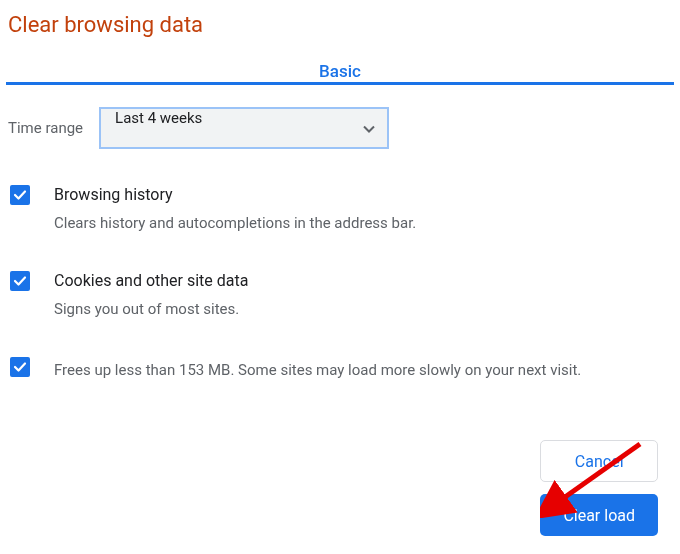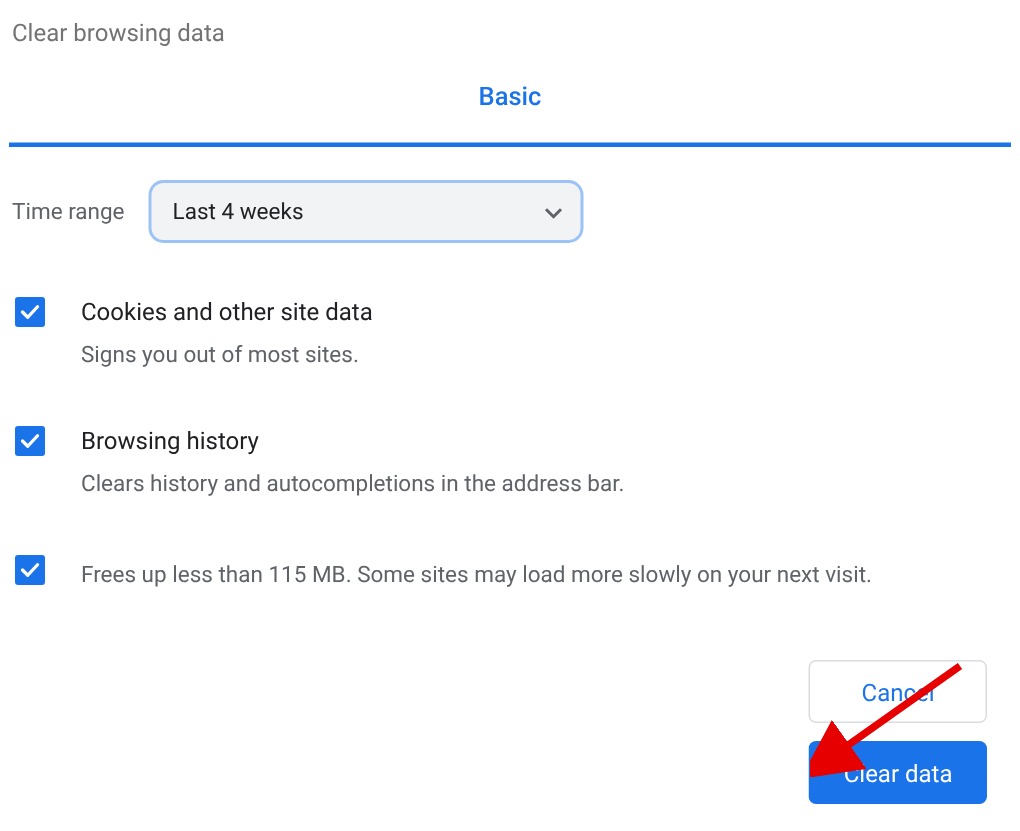--- a/index.html
+++ b/index.html
@@ -9,32 +9,32 @@
     height: 554px;
     background: #fff;
     color: #202124;
     position: relative;
     overflow: hidden;
   }
   .dialog {
     padding: 8px 6px 0 6px;
   }
   .title {
-    font-size: 16px;
-    color: #737373;
+    font-size: 22px;
+    color: #c2410c;
     padding: 4px 2px 14px 2px;
   }
   .tabs {
     display: flex;
     border-bottom: 1px solid #dadce0;
   }
   .tab {
     flex: 1;
     text-align: center;
-    padding: 10px 0 20px 0;
+    padding: 10px 0 1px 0;
     font-size: 17px;
     cursor: pointer;
     color: #5f6368;
   }
   .tab.active {
     color: #1a73e8;
     border-bottom: 3px solid #1a73e8;
     margin-bottom: -1px;
     font-weight: 500;
   }
@@ -49,27 +49,26 @@
     padding: 0 16px 0 2px;
   }
   .select-wrap {
     position: relative;
     width: 290px;
   }
   .select-box {
     width: 100%;
     height: 42px;
     border: 2px solid #9bc3f7;
-    border-radius: 10px;
+    border-radius: 0;
     background: #f1f3f4;
     padding: 0 34px 0 14px;
     font-size: 15px;
     color: #202124;
     display: flex;
-    align-items: center;
     cursor: pointer;
   }
   .chevron {
     position: absolute;
     right: 14px;
     top: 50%;
     transform: translateY(-50%);
     pointer-events: none;
   }
   .options {
@@ -173,58 +172,58 @@
 
   <div class="options">
 
     <div class="option">
       <div class="checkbox">
         <svg width="14" height="14" viewBox="0 0 14 14">
             <path d="M2 7 L5.5 10.5 L12 3.5" stroke="#fff" stroke-width="2.2" fill="none" stroke-linecap="round" stroke-linejoin="round"></path>
           </svg>
       </div>
       <div class="option-text">
-        <div class="opt-label">Cookies and other site data</div>
-        <div class="opt-desc">Signs you out of most sites.</div>
+        <div class="opt-label">Browsing history</div>
+        <div class="opt-desc">Clears history and autocompletions in the address bar.</div>
       </div>
     </div>
 
     <div class="option">
       <div class="checkbox">
         <svg width="14" height="14" viewBox="0 0 14 14">
             <path d="M2 7 L5.5 10.5 L12 3.5" stroke="#fff" stroke-width="2.2" fill="none" stroke-linecap="round" stroke-linejoin="round"></path>
           </svg>
       </div>
       <div class="option-text">
-        <div class="opt-label">Browsing history</div>
-        <div class="opt-desc">Clears history and autocompletions in the address bar.</div>
+        <div class="opt-label">Cookies and other site data</div>
+        <div class="opt-desc">Signs you out of most sites.</div>
       </div>
     </div>
 
     <div class="option">
       <div class="checkbox">
         <svg width="14" height="14" viewBox="0 0 14 14">
             <path d="M2 7 L5.5 10.5 L12 3.5" stroke="#fff" stroke-width="2.2" fill="none" stroke-linecap="round" stroke-linejoin="round"></path>
           </svg>
       </div>
       <div class="option-text">
-        <div class="opt-desc">Frees up less than 115 MB. Some sites may load more slowly on your next visit.</div>
+        <div class="opt-desc">Frees up less than 153 MB. Some sites may load more slowly on your next visit.</div>
       </div>
     </div>
 
   </div>
 
 </div>
 
 <div class="footer">
   <div class="btn btn-cancel">
     <span>Cancel</span>
   </div>
   <div class="btn btn-primary">
-    <span>Clear data</span>
+    <span>Clear load</span>
   </div>
 </div>
 
 <svg class="arrow" viewBox="0 0 110 80">
   <defs>
     <marker id="ah" markerWidth="8" markerHeight="8" refX="2" refY="4" orient="auto">
       <path d="M0,0 L8,4 L0,8 Z" fill="#e60000"></path>
     </marker>
   </defs>
   <line x1="100" y1="6" x2="18" y2="64" stroke="#e60000" stroke-width="5" marker-end="url(#ah)"></line>

